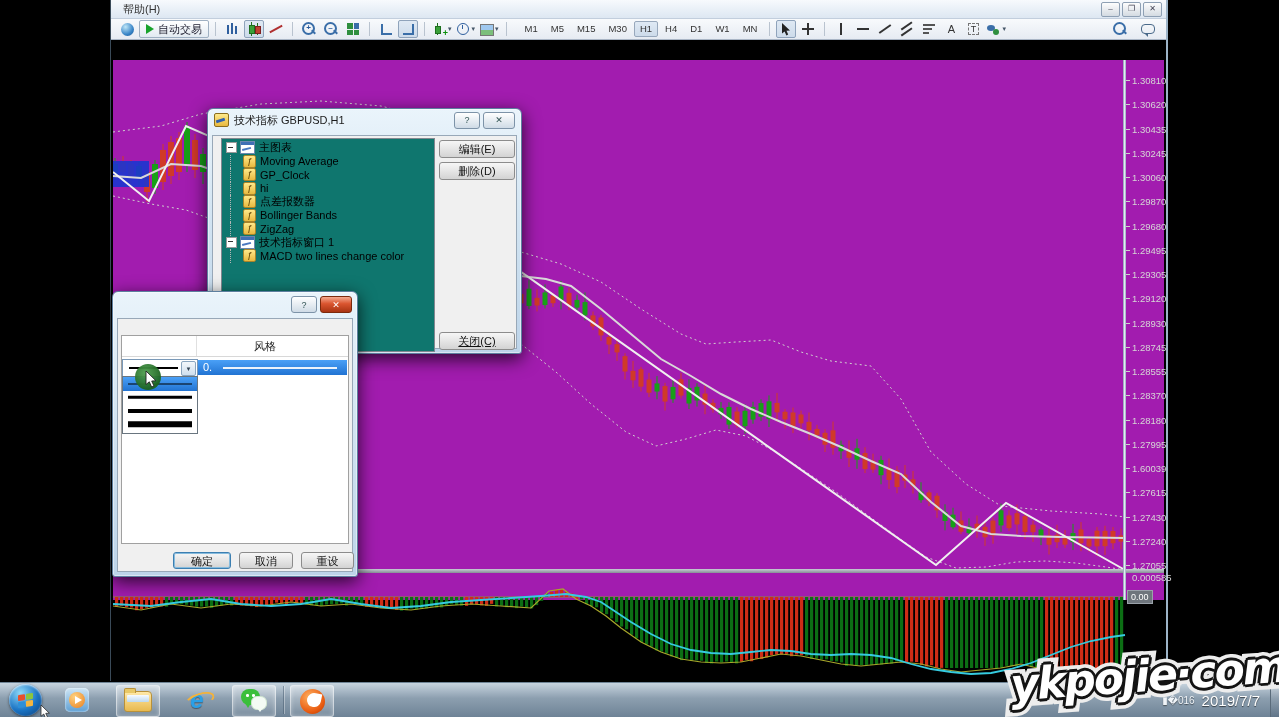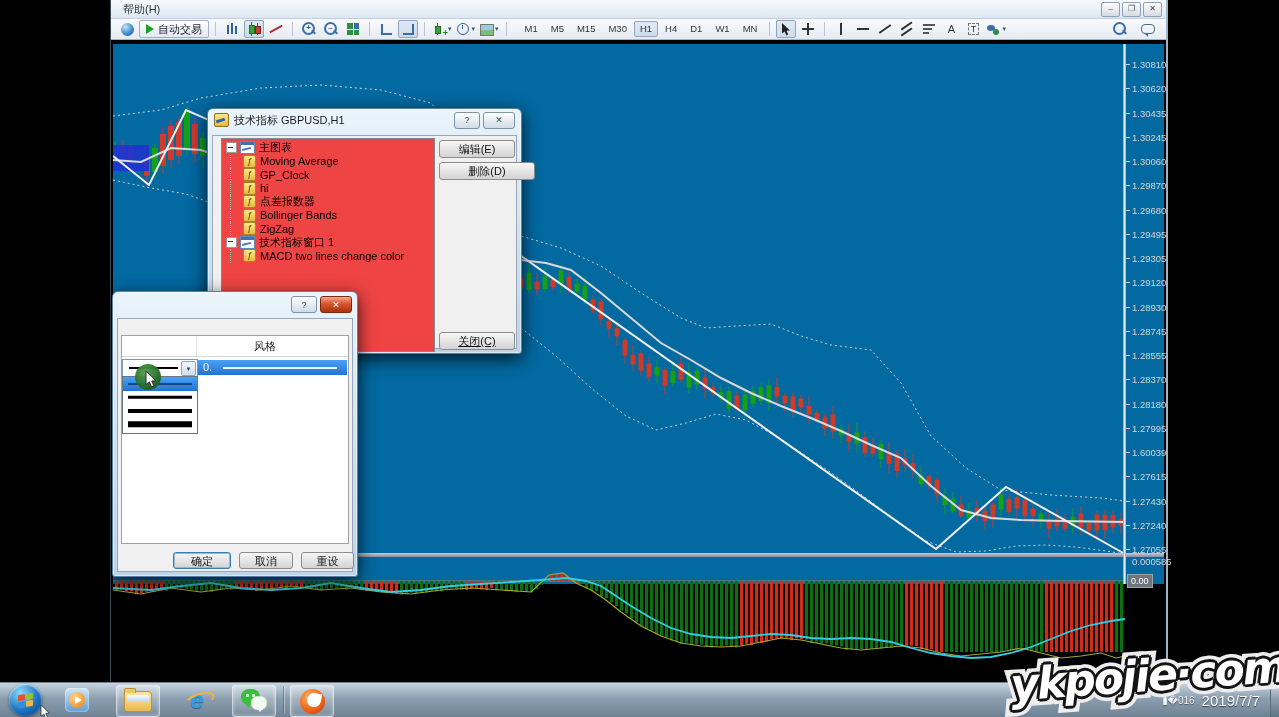--- a/index.html
+++ b/index.html
@@ -55,21 +55,21 @@
   .diag{position:absolute;left:0px;top:6px;width:14px;height:2px;background:#333;transform:rotate(-35deg);}
   .diag2{position:absolute;left:0px;top:3px;width:13px;height:1.6px;background:#333;transform:rotate(-35deg);}
   .diag3{position:absolute;left:0px;top:9px;width:13px;height:1.6px;background:#333;transform:rotate(-35deg);}
   .fib{position:absolute;left:1px;width:12px;height:1.5px;background:#555;}
   .crossh i{position:absolute;background:#333;}
   .shapes b{position:absolute;border-radius:50%;}
   .bubble{position:absolute;left:0;top:2px;width:12px;height:8px;border:1.5px solid #4a6a8a;border-radius:4px;}
   .bubble::after{content:"";position:absolute;left:2px;bottom:-4px;border-left:4px solid transparent;border-top:4px solid #4a6a8a;}
   .Tbox{border:1px dashed #777;padding:0 2px;font-size:9px;color:#333;}
   
-  .chart{position:absolute;left:2px;top:44px;width:1051px;height:540px;background:#0369a1;}
+  .chart{position:absolute;left:2px;top:60px;width:1051px;height:540px;background:#a21caf;}
   .axisline{position:absolute;left:1010px;top:0;bottom:0;width:3px;
             background:linear-gradient(90deg,#7e93a8,#eef5fb 55%,#8aa0b4);}
   .axis-label{position:absolute;left:1019px;color:#d6d6d6;font-size:9.5px;letter-spacing:0;}
   .axis-tick{position:absolute;left:1013px;width:4px;height:1px;background:#cfcfcf;}
   .pane-sep{position:absolute;left:0;width:1010px;top:509px;height:4px;
             background:linear-gradient(#c6ccd3,#878e96);}
   .pane-sep-ax{position:absolute;left:1013px;right:0;top:509px;height:4px;background:linear-gradient(#c6ccd3,#878e96);}
   .macd-tag{position:absolute;left:1014px;top:530px;background:#6e757c;color:#fff;font-size:9px;
             padding:0 3px;line-height:12px;border:1px solid #9aa2aa;}
   
@@ -81,21 +81,21 @@
   .capbtn{height:15px;border-radius:3px;border:1px solid #7d93a8;background:linear-gradient(#ffffff,#cfdbe6);
           font-size:9px;color:#355;display:flex;align-items:center;justify-content:center;}
   .capbtn.red{background:linear-gradient(#f4a98f,#da552f 45%,#a83412);color:#fff;border-color:#7c2a0c;}
   .w7btn{position:absolute;background:linear-gradient(#f6f6f6,#e7e7e7 45%,#d3d3d3);border:1px solid #8c8c8c;
          border-radius:3px;font-size:11px;color:#111;text-align:center;}
   .w7btn.focus{border-color:#3c7fb1;box-shadow:0 0 0 1px #86bbdd inset;}
   .dlgicon{width:13px;height:12px;margin-right:5px;border:1px solid #8a6d1e;border-radius:2px;
            background:linear-gradient(#ffe98a,#e8b93f);position:relative;}
   .dlgicon::after{content:"";position:absolute;left:1px;top:5px;width:9px;height:3px;background:#2f5fae;transform:rotate(-18deg);}
   
-  .tree{position:absolute;left:8px;top:2px;width:212px;height:210px;background:#ef4444;border:1px solid #828790;
+  .tree{position:absolute;left:8px;top:2px;width:212px;height:210px;background:#0f766e;border:1px solid #828790;
         font-size:11px;color:#000;padding-top:2px;overflow:hidden;}
   .trow{height:13.5px;display:flex;align-items:center;}
   .exp{width:9px;height:9px;border:1px solid #999;background:#fff;position:relative;margin:0 3px 0 4px;flex:none;}
   .exp::after{content:"";position:absolute;left:1px;top:3.5px;width:5px;height:1px;background:#333;}
   .guide{width:12px;height:100%;border-left:1px dotted #b5b5b5;margin-left:8px;flex:none;}
   .cwin{width:13px;height:11px;background:#fff;border:1px solid #6a87ad;position:relative;margin-right:4px;flex:none;}
   .cwin::before{content:"";position:absolute;left:0;right:0;top:0;height:3px;background:#3f6fb5;}
   .cwin::after{content:"";position:absolute;left:1px;top:6px;width:9px;height:1.5px;background:#4a78c0;transform:rotate(-14deg);}
   .fico{width:11px;height:11px;background:linear-gradient(#ffe98a,#e8b93f);border:1px solid #a8832a;border-radius:2px;
         font-size:9px;font-style:italic;text-align:center;line-height:10px;color:#5a3c00;margin-right:4px;flex:none;}
@@ -837,21 +837,21 @@
           <span class="cwin"></span>
           <span>技术指标窗口 1</span>
         </div>
         <div class="trow">
           <span class="guide"></span>
           <span class="fico">ƒ</span>
           <span>MACD two lines change color</span>
         </div>
       </div>
     <button class="w7btn" style="left:226px;top:4px;width:76px;height:18px;">编辑(E)</button>
-    <button class="w7btn" style="left:226px;top:26px;width:96px;height:18px;">删除(D)</button>
+    <button class="w7btn" style="left:226px;top:26px;width:76px;height:18px;">删除(D)</button>
     <button class="w7btn" style="left:226px;top:196px;width:76px;height:18px;text-decoration:underline;">关闭(C)</button>
   </div>
 </div>
 
 <div class="dlg" style="left:112px;top:291px;width:244px;height:284px;z-index:6;">
   <div class="tbar">
     <span style="position:absolute;right:5px;top:4px;display:flex;gap:3px;">
       <span class="capbtn" style="width:24px;">?</span>
       <span class="capbtn red" style="width:30px;">✕</span>
     </span>

